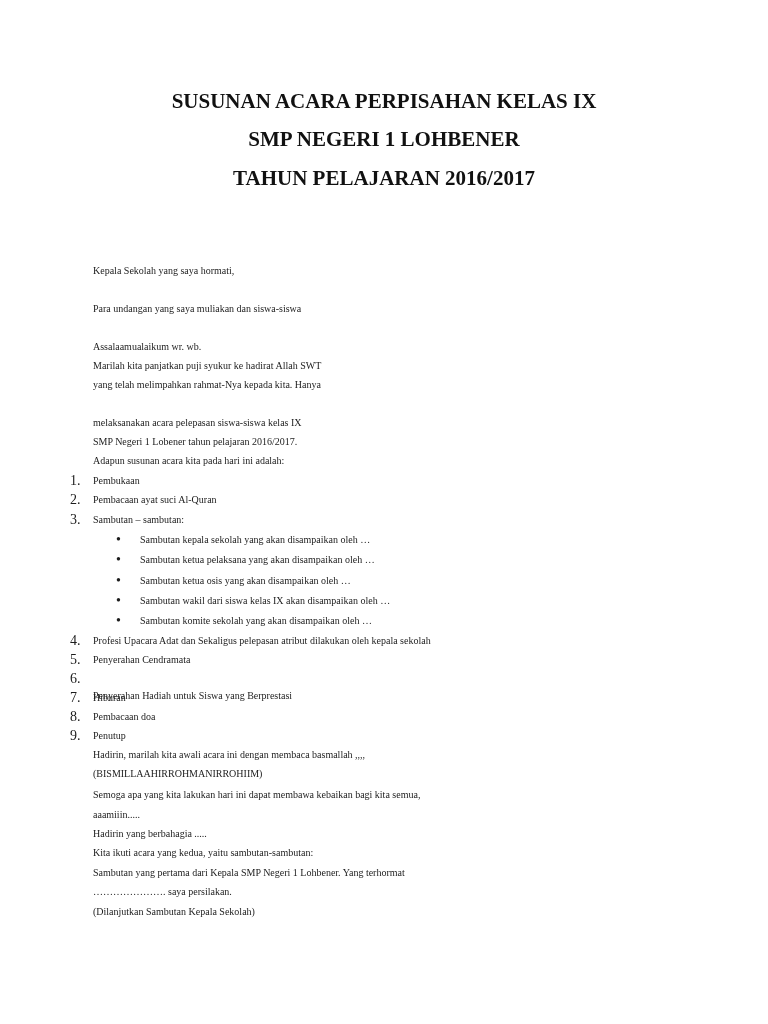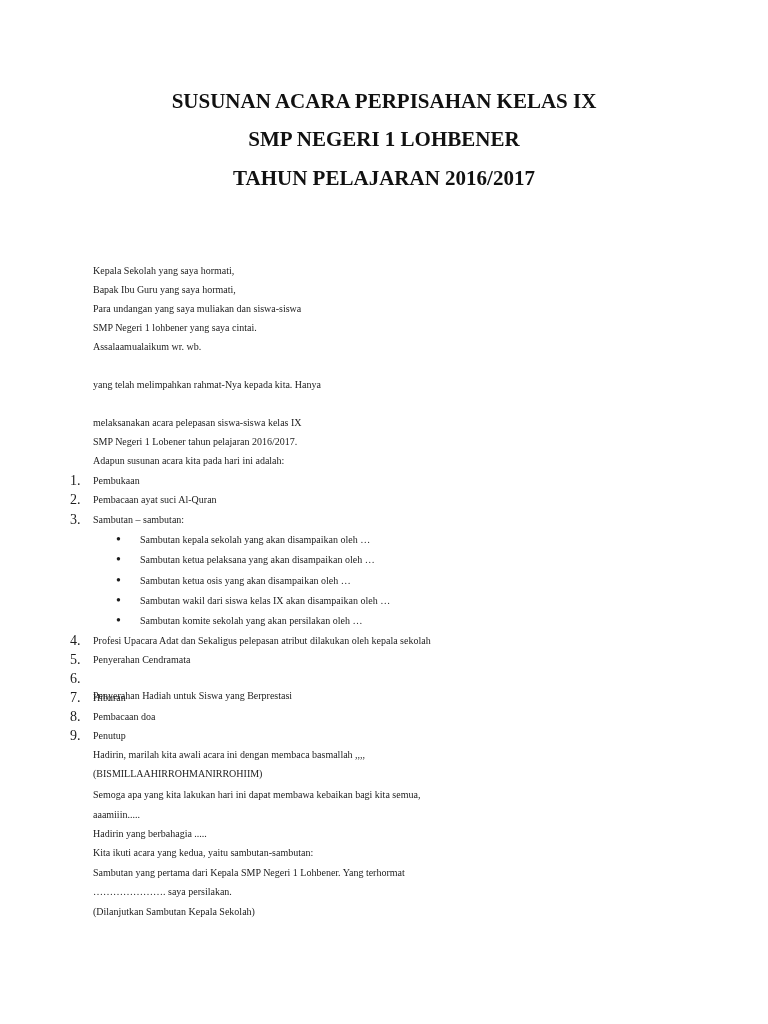--- a/index.html
+++ b/index.html
@@ -32,24 +32,23 @@
 </head>
 <body>
 
 <div class="page">
 
   <div class="title" style="top:89px">SUSUNAN ACARA PERPISAHAN KELAS IX</div>
   <div class="title" style="top:127px">SMP NEGERI 1 LOHBENER</div>
   <div class="title" style="top:166px">TAHUN PELAJARAN 2016/2017</div>
 
   <div class="line" style="left:93px; top:261px">Kepala Sekolah yang saya hormati,</div>
-  <div class="line" style="left:93px; top:280px">Bapak Ibu Guru yang saya hormati,</div>
   <div class="line" style="left:93px; top:299px">Para undangan yang saya muliakan dan siswa-siswa</div>
-  <div class="line" style="left:93px; top:318px">SMP Negeri 1 lohbener yang saya cintai.</div>
   <div class="line" style="left:93px; top:337px">Assalaamualaikum wr. wb.</div>
+  <div class="line" style="left:93px; top:356px">Marilah kita panjatkan puji syukur ke hadirat Allah SWT</div>
   <div class="line" style="left:93px; top:375px">yang telah melimpahkan rahmat-Nya kepada kita. Hanya</div>
   <div class="line" style="left:93px; top:413px">melaksanakan acara pelepasan siswa-siswa kelas IX</div>
   <div class="line" style="left:93px; top:432px">SMP Negeri 1 Lobener  tahun pelajaran 2016/2017.</div>
   <div class="line" style="left:93px; top:451px">Adapun susunan acara kita pada hari ini adalah:</div>
 
   <div>
     <span class="num" style="left:70px; top:471px">1.</span>
     <span class="line" style="left:93px; top:471px">Pembukaan</span>
   </div>
   <div>
@@ -72,21 +71,21 @@
   <div>
     <span class="bullet" style="left:116px; top:571px">•</span>
     <span class="line" style="left:140px; top:571px">Sambutan ketua osis yang akan disampaikan oleh …</span>
   </div>
   <div>
     <span class="bullet" style="left:116px; top:591px">•</span>
     <span class="line" style="left:140px; top:591px">Sambutan wakil dari siswa kelas IX akan disampaikan oleh …</span>
   </div>
   <div>
     <span class="bullet" style="left:116px; top:611px">•</span>
-    <span class="line" style="left:140px; top:611px">Sambutan komite sekolah yang akan persilakan oleh …</span>
+    <span class="line" style="left:140px; top:611px">Sambutan komite sekolah yang akan disampaikan oleh …</span>
   </div>
 
   <div>
     <span class="num" style="left:70px; top:631px">4.</span>
     <span class="line" style="left:93px; top:631px">Profesi Upacara Adat dan Sekaligus pelepasan atribut dilakukan oleh kepala sekolah</span>
   </div>
   <div>
     <span class="num" style="left:70px; top:650px">5.</span>
     <span class="line" style="left:93px; top:650px">Penyerahan Cendramata</span>
   </div>

